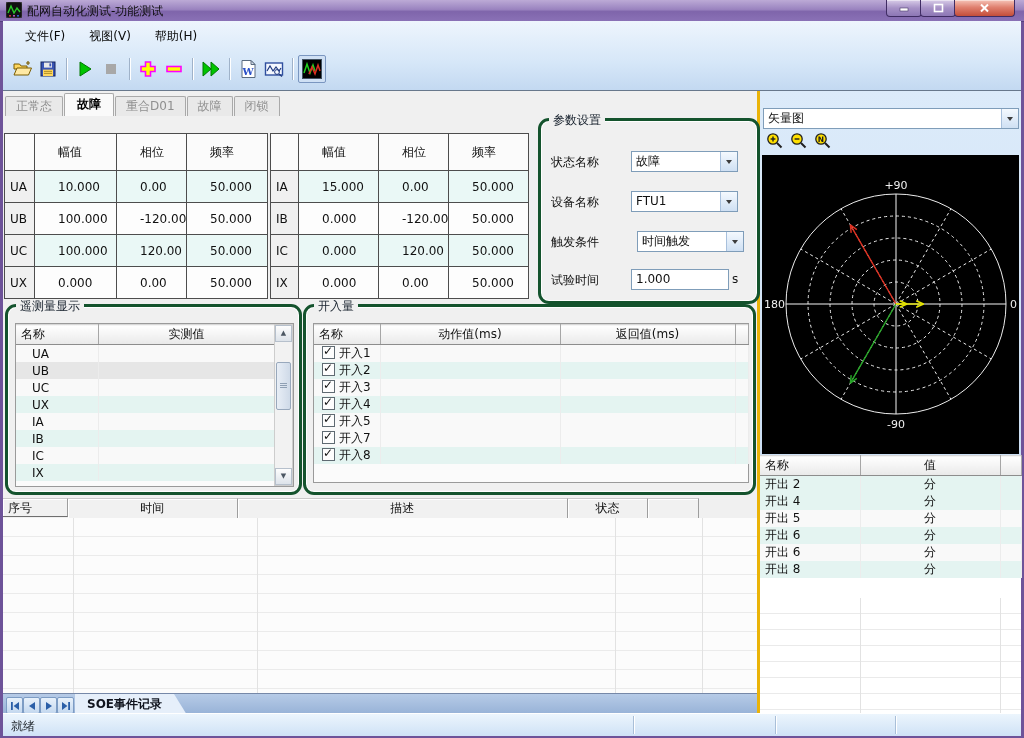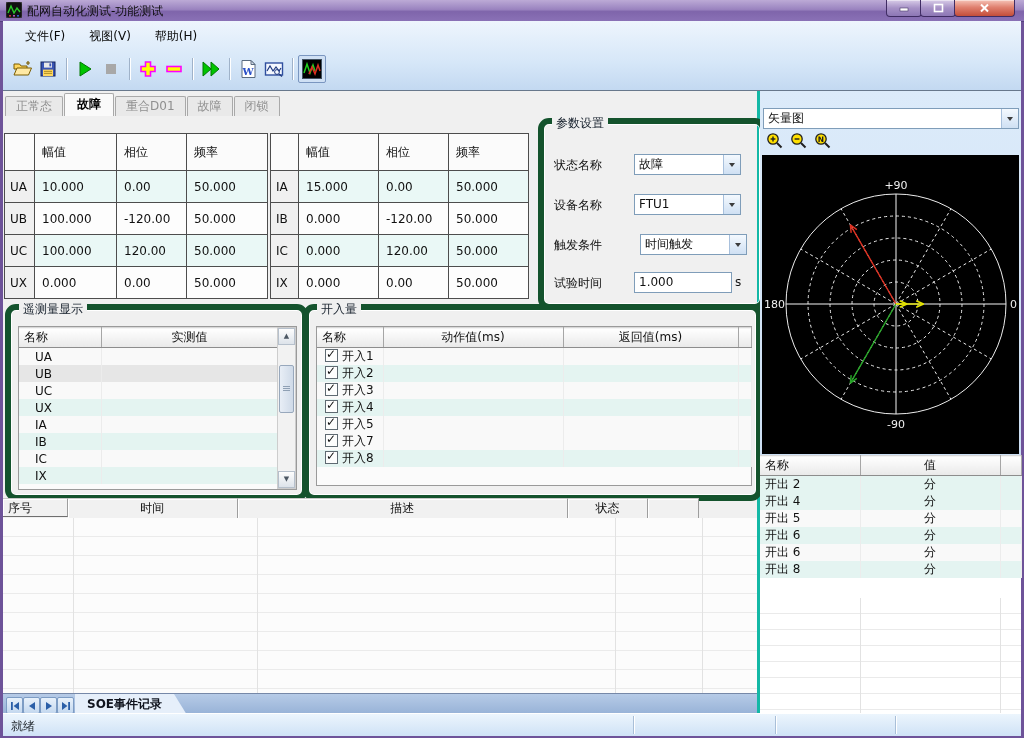--- a/index.html
+++ b/index.html
@@ -21,38 +21,38 @@
   
   #chrome{left:3px;top:21px;width:1018px;height:69px;
     background:linear-gradient(180deg,#eef5fd,#d6e7f8 60%,#c3d9f1)}
   #menubar{position:absolute;left:0;top:0;height:30px;display:flex;align-items:center;padding-left:10px}
   .menu-item{padding:4px 12px;color:#0a0a0a}
   #toolbar{position:absolute;left:6px;top:31px;height:34px;display:flex;align-items:center}
   .tbtn{width:26px;height:26px;display:flex;align-items:center;justify-content:center}
   .tbtn.pressed{border:1px solid #7a96c0;background:#cfe0f4;border-radius:2px}
   .tsep{width:1px;height:22px;background:#9fb2c9;box-shadow:1px 0 0 #fff;margin:0 5px}
   
-  #content{left:3px;top:90px;width:1018px;height:623px;background:#14b8a6;border-top:1px solid #68788c}
+  #content{left:3px;top:90px;width:1018px;height:623px;background:#eab308;border-top:1px solid #68788c}
   #left-pane{position:absolute;left:0;top:0;width:754px;height:623px;background:#f0f0f0}
   #right-pane{position:absolute;left:757px;top:0;width:261px;height:623px;
     background:linear-gradient(180deg,#dcebfa,#c2d7f0)}
   
   #state-tabs{position:absolute;left:2px;top:3px;display:flex;align-items:flex-end;height:22px}
   .stab{border:1px solid #a9a9a9;border-bottom:none;border-radius:2px 2px 0 0;background:#e9e9e9;
     color:#8f8f8f;padding:2px 10px;height:15px;line-height:15px;margin-right:1px}
   .stab.active{background:#fafafa;color:#000;font-weight:bold;height:18px;line-height:17px;padding:2px 12px}
   
   table.grid{border-collapse:collapse;table-layout:fixed;background:#fdfdfd}
-  table.grid td{border:1px solid #4d4d4d;padding:0 0 0 7px;white-space:nowrap;overflow:hidden;height:31px}
+  table.grid td{border:1px solid #4d4d4d;padding:0 0 0 23px;white-space:nowrap;overflow:hidden;height:31px}
   table.grid tr.hdr td{height:36px;background:#fbfbfb}
   table.grid td.rl{background:#f0f0f0;padding-left:5px}
   table.grid tr.cy td.dv{background:#eaf8f6}
   table.grid tr.wh td.dv{background:#fdfdfd}
   
-  .groupbox{position:absolute;border:6px solid #14532d;border-radius:11px;box-shadow:inset 0 0 0 1px #ffffff}
+  .groupbox{position:absolute;border:3px solid #14532d;border-radius:11px;box-shadow:inset 0 0 0 1px #ffffff}
   .gb-title{position:absolute;top:-8px;left:8px;background:#f0f0f0;padding:0 4px;line-height:14px;color:#16202c}
   
   .ddl{position:absolute;background:#fff;border:1px solid #7f9db9;display:flex;height:19px}
   .ddl-text{flex:1;padding:2px 4px;line-height:15px;white-space:nowrap;overflow:hidden}
   .ddl-btn{width:16px;background:linear-gradient(#f4f9fe,#cfe0f3);border-left:1px solid #a8c0dc;
     display:flex;align-items:center;justify-content:center}
   .ddl-arrow{width:0;height:0;border-left:3.5px solid transparent;border-right:3.5px solid transparent;
     border-top:4.5px solid #3c3c3c}
   .tin{position:absolute;background:#fff;border:1px solid #7f9db9;height:17px;padding:1px 4px;line-height:16px}
   

